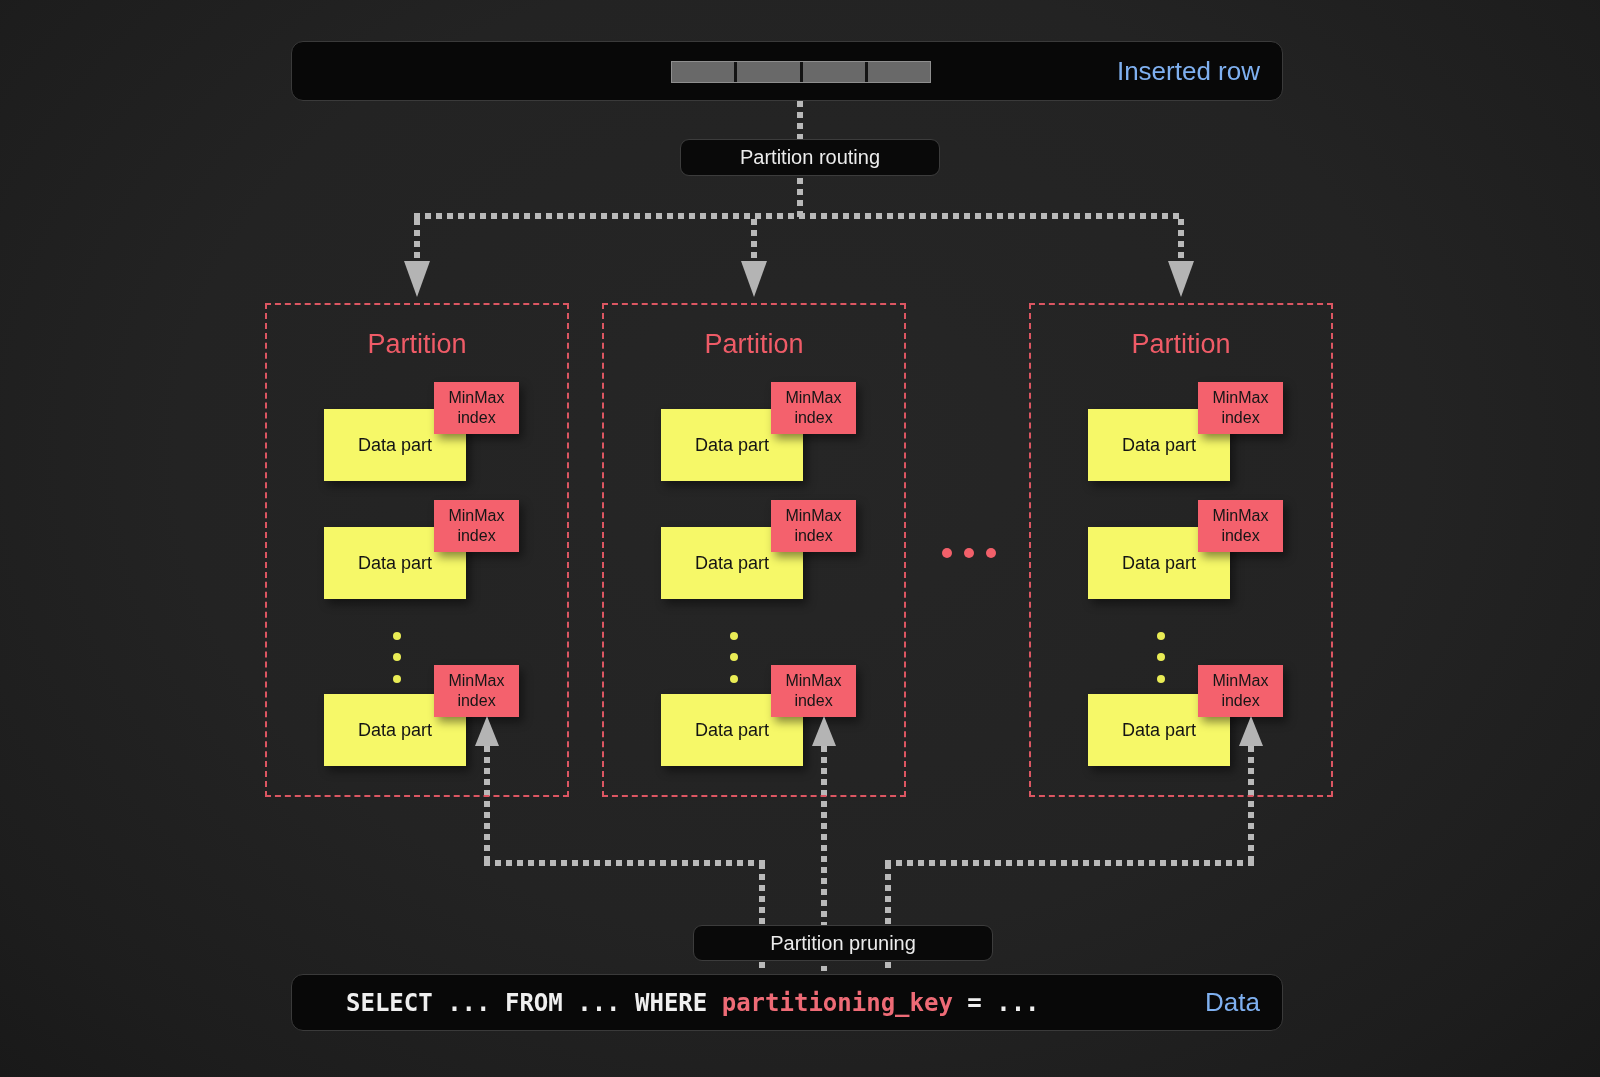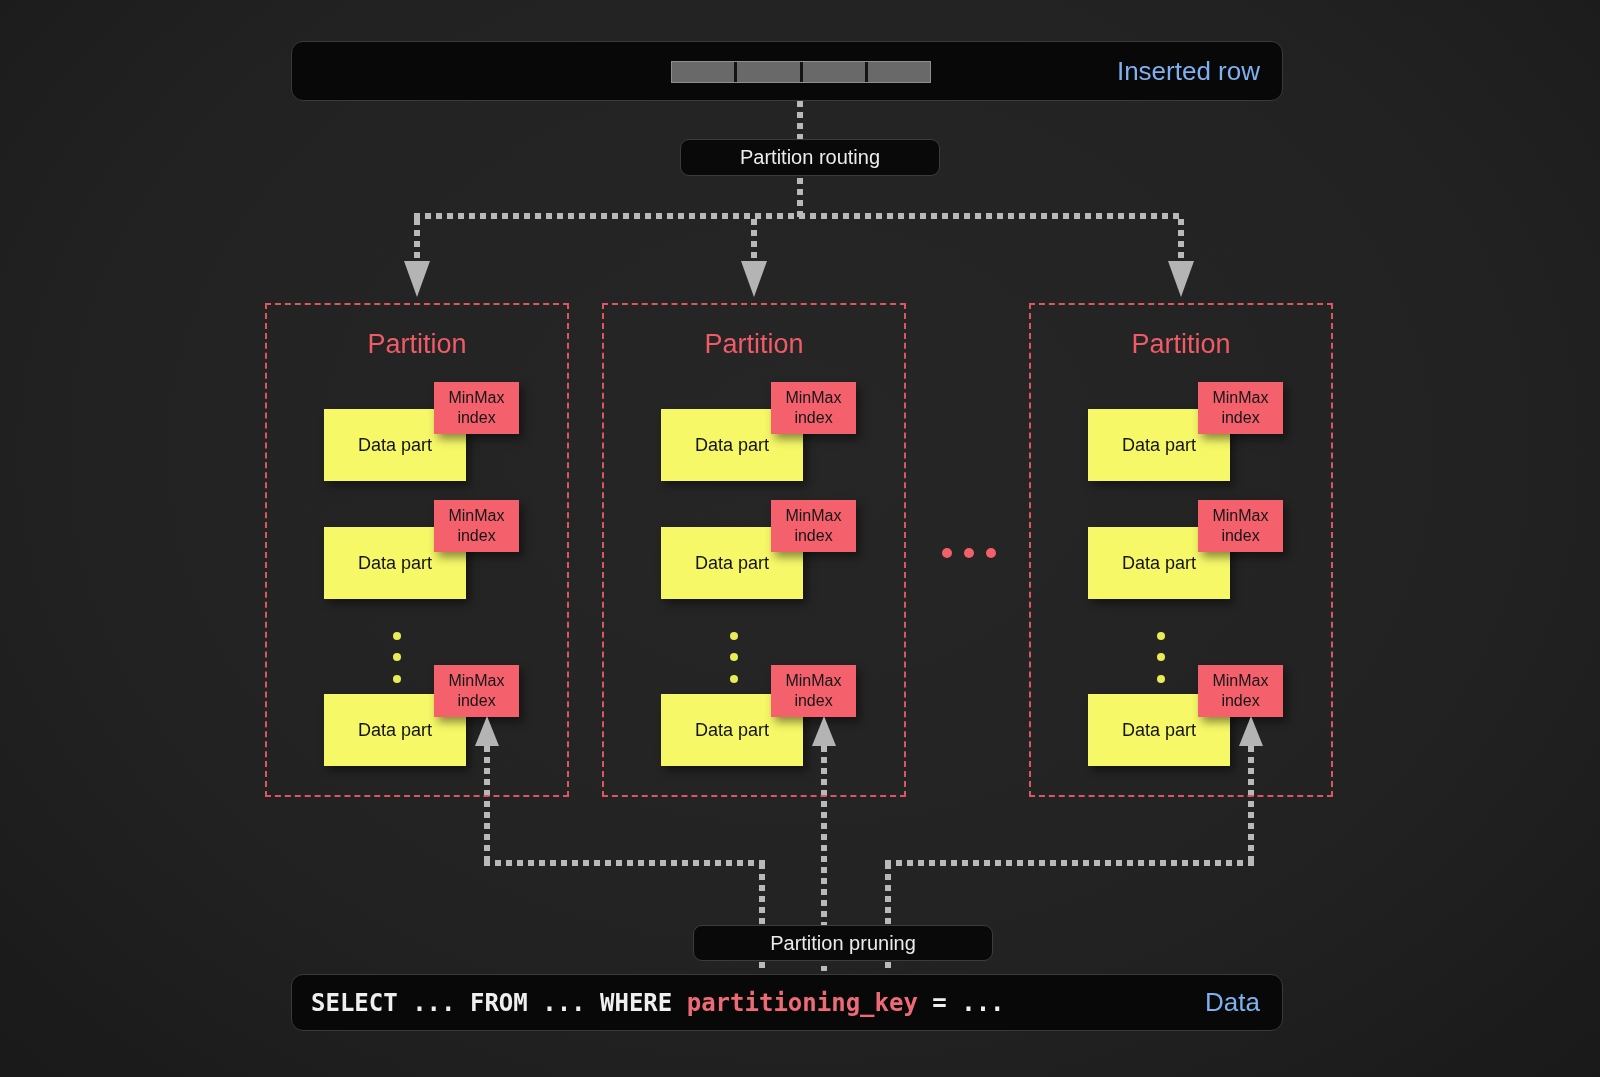--- a/index.html
+++ b/index.html
@@ -17,21 +17,21 @@
   #top-bar{top:41px;height:60px;}
   #query-bar{top:974px;height:57px;}
   .bar-right-label{margin-left:auto;padding-right:22px;color:#7fb0f0;font-size:26px;}
   
   #row-segments{
     position:absolute;left:379px;top:19px;width:260px;height:22px;
     display:flex;gap:3px;background:#141414;border:1px solid #8f8f8f;box-sizing:border-box;
   }
   #row-segments .cell{flex:1;background:#696969;}
   
-  #query-code{padding-left:19px;font-family:"DejaVu Sans Mono","Liberation Mono",monospace;font-size:24px;font-weight:600;color:#efefef;white-space:pre;}
+  #query-code{padding-left:54px;font-family:"DejaVu Sans Mono","Liberation Mono",monospace;font-size:24px;font-weight:600;color:#efefef;white-space:pre;}
   #query-code .key{color:#ee6b76;}
   
   .pill{
     position:absolute;box-sizing:border-box;background:#090909;border:1px solid #3c3c3c;border-radius:9px;
     display:flex;align-items:center;justify-content:center;color:#ececec;font-size:20px;z-index:6;
   }
   #routing-label{left:680px;top:139px;width:260px;height:37px;}
   #pruning-label{left:693px;top:897px;width:300px;height:36px;margin-top:28px;}
   
   .vline{position:absolute;width:6px;z-index:1;

